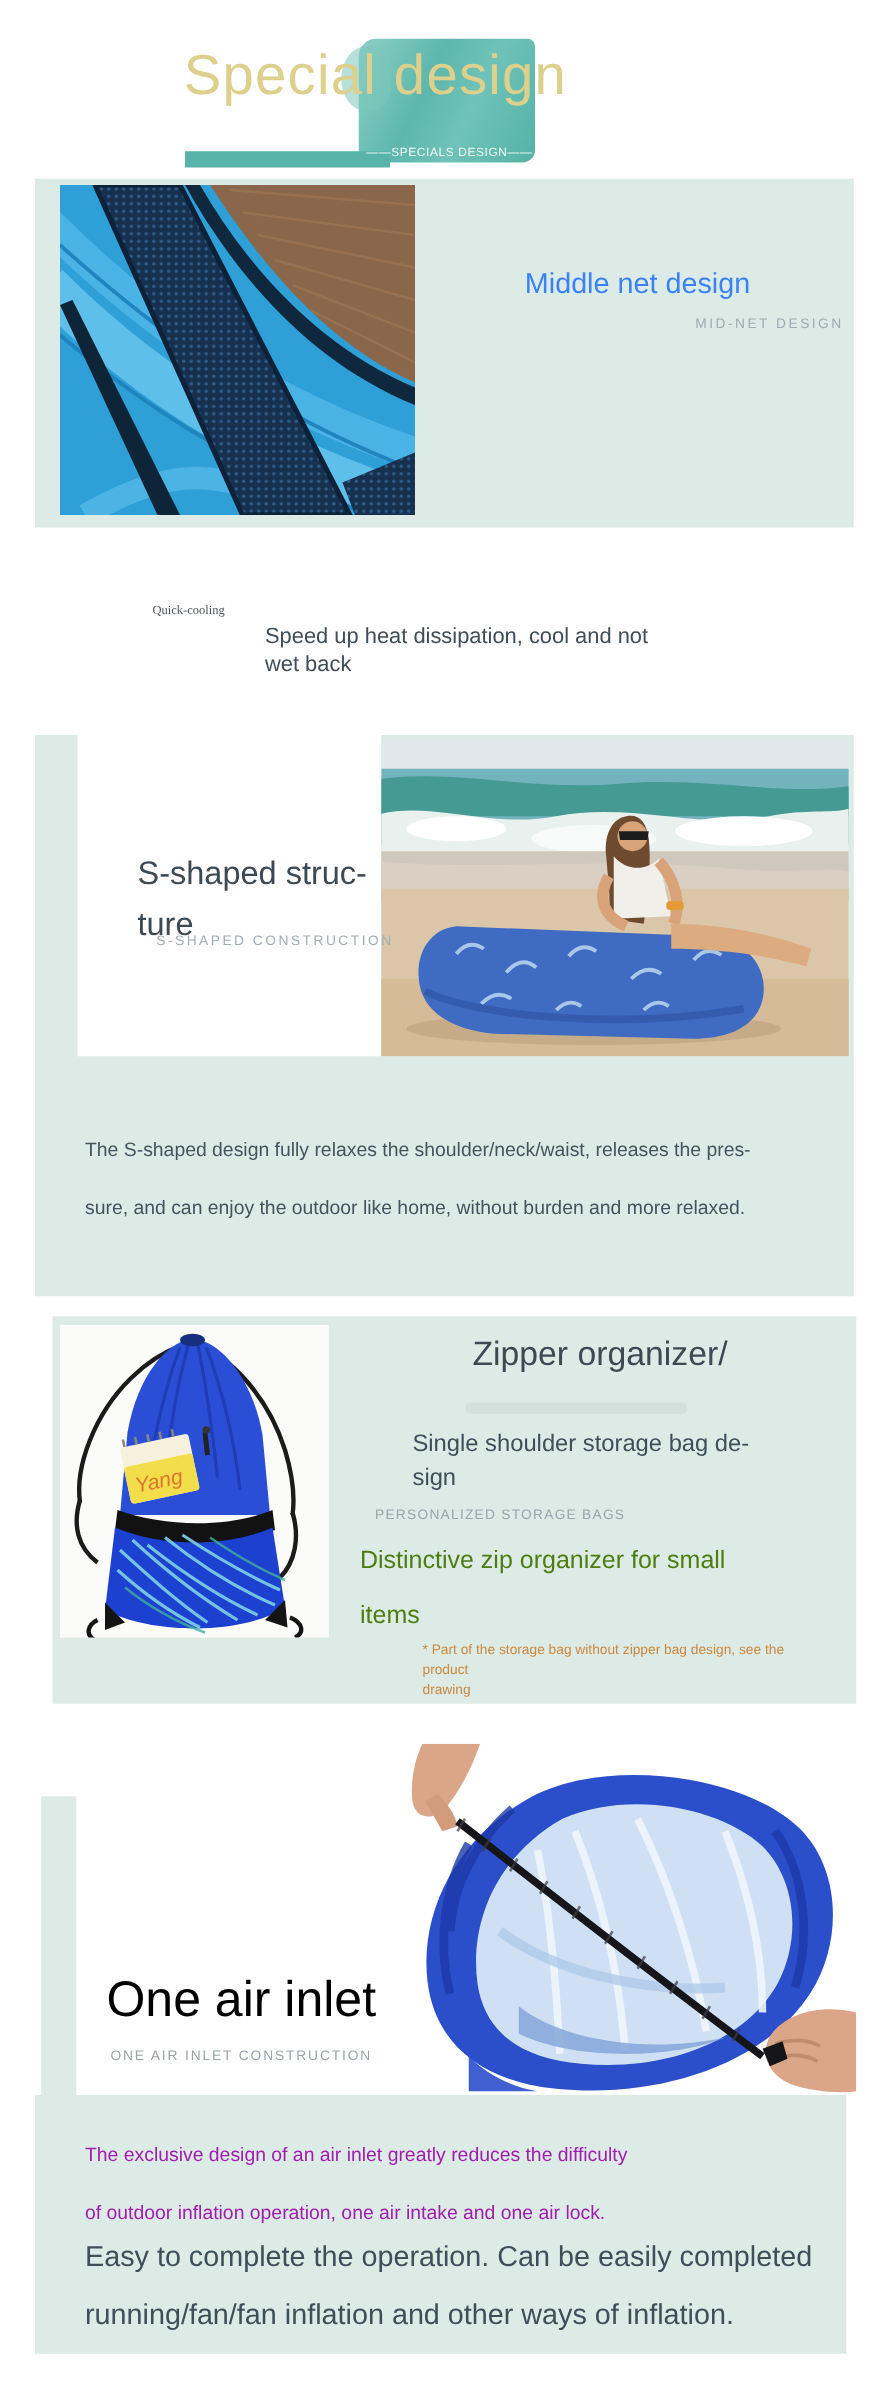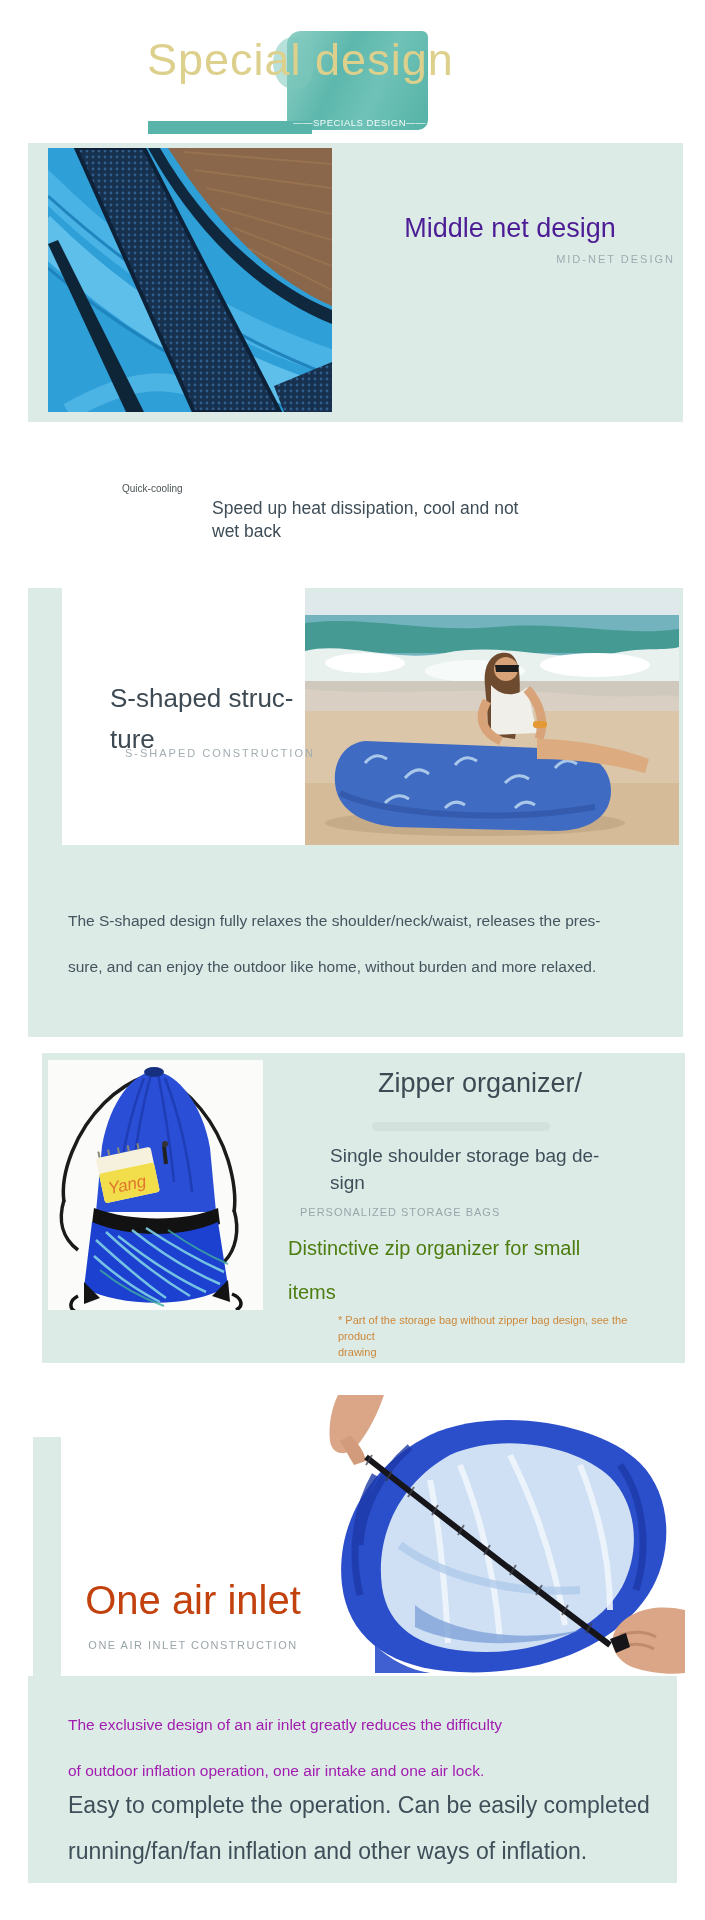--- a/index.html
+++ b/index.html
@@ -12,25 +12,25 @@
     border-radius:14px 6px 10px 6px;}
   .hdr-block:before{content:"";position:absolute;left:-14px;top:6px;width:40px;height:52px;
     background:#7cc7bc;opacity:.55;border-radius:50% 20% 40% 50%;}
   .hdr-title{left:147px;top:34px;z-index:2;font-size:45px;line-height:52px;letter-spacing:1px;color:#ddd08c;white-space:nowrap;}
   .hdr-bar{left:148px;top:121px;width:164px;height:13px;background:#58b4a9;z-index:1;}
   .hdr-sub{left:291px;top:117px;width:137px;z-index:3;font-size:9.5px;letter-spacing:.5px;color:#f3fbf9;text-align:center;white-space:nowrap;}
   
   .mint{background:#dcebe6;}
   .s1-panel{left:28px;top:143px;width:655px;height:279px;}
   .s1-photo{left:48px;top:148px;width:284px;height:264px;}
-  .s1-title{left:345px;top:213px;width:330px;text-align:center;font-size:27px;color:#4c1d95;}
+  .s1-title{left:345px;top:213px;width:330px;text-align:center;font-size:23px;color:#3b82f6;}
   .s1-sub{left:345px;top:253px;width:330px;text-align:right;font-size:11px;letter-spacing:2px;color:#9fabb1;}
   
   .g1-caption{left:78px;top:462px;font-size:13.5px;color:#3a4247;white-space:nowrap;}
-  .g1-small{left:122px;top:483px;font-size:10px;color:#4d5356;}
+  .g1-small{left:122px;top:483px;font-size:10px;color:#4d5356;font-family:Liberation Serif, serif;}
   .g1-benefit{left:212px;top:497px;width:310px;font-size:17.5px;line-height:23px;color:#3f4d57;}
   
   .s2-panel{left:28px;top:588px;width:655px;height:449px;}
   .s2-white{left:62px;top:588px;width:243px;height:257px;background:#ffffff;}
   .s2-photo{left:305px;top:593px;width:374px;height:252px;}
   .s2-title{left:110px;top:678px;font-size:26px;line-height:41px;color:#3d4a54;z-index:2;}
   .s2-sub{left:125px;top:747px;font-size:11px;letter-spacing:2px;color:#a2adb2;z-index:2;}
   .s2-body{left:68px;top:898px;width:590px;font-size:15.5px;line-height:46px;color:#43545e;}
   
   .s3-panel{left:42px;top:1053px;width:643px;height:310px;}
@@ -38,21 +38,21 @@
   .s3-title{left:300px;top:1068px;width:360px;text-align:center;font-size:27px;color:#3d4a54;}
   .s3-smudge{left:372px;top:1122px;width:178px;height:9px;background:#ccdcd7;border-radius:5px;opacity:.65;}
   .s3-sub{left:330px;top:1142px;width:340px;font-size:19px;line-height:27px;color:#3f4f59;}
   .s3-tag{left:300px;top:1206px;width:360px;text-align:left;font-size:11px;letter-spacing:1px;color:#9aa5aa;}
   .s3-feature{left:288px;top:1226px;width:370px;font-size:20px;line-height:44px;color:#4d7c0f;}
   .s3-note{left:338px;top:1312px;width:305px;font-size:11px;line-height:16px;color:#cc883c;}
   
   .s4-strip{left:33px;top:1437px;width:28px;height:239px;}
   .s4-photo{left:280px;top:1395px;width:405px;height:281px;}
   .s4-titlebox{left:48px;top:1578px;width:290px;text-align:center;z-index:2;}
-  .s4-title{font-size:40px;color:#c2410c;}
+  .s4-title{font-size:40px;color:#000000;}
   .s4-sub{margin-top:16px;font-size:11px;letter-spacing:1.5px;color:#9aa5aa;}
   .s4-panel{left:28px;top:1676px;width:649px;height:207px;}
   .s4-body1{left:68px;top:1702px;width:590px;font-size:15.5px;line-height:46px;color:#a21caf;}
   .s4-body2{left:68px;top:1782px;width:590px;font-size:23px;line-height:46px;color:#3e4f59;}
   svg{display:block;}
 </style>
 </head>
 <body>
 
 <div id="page">

